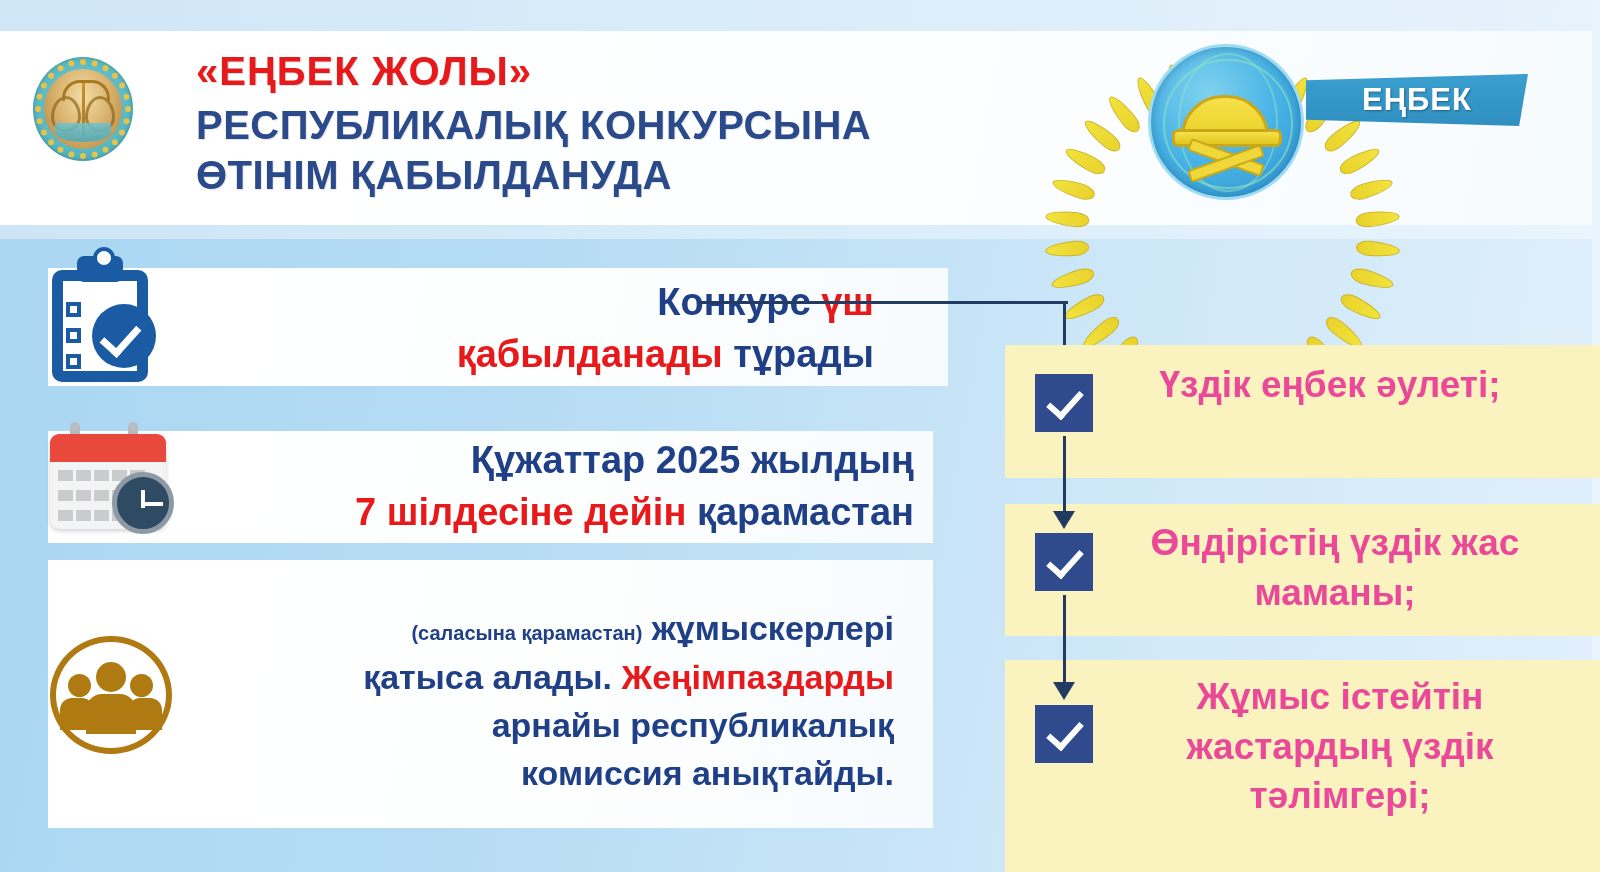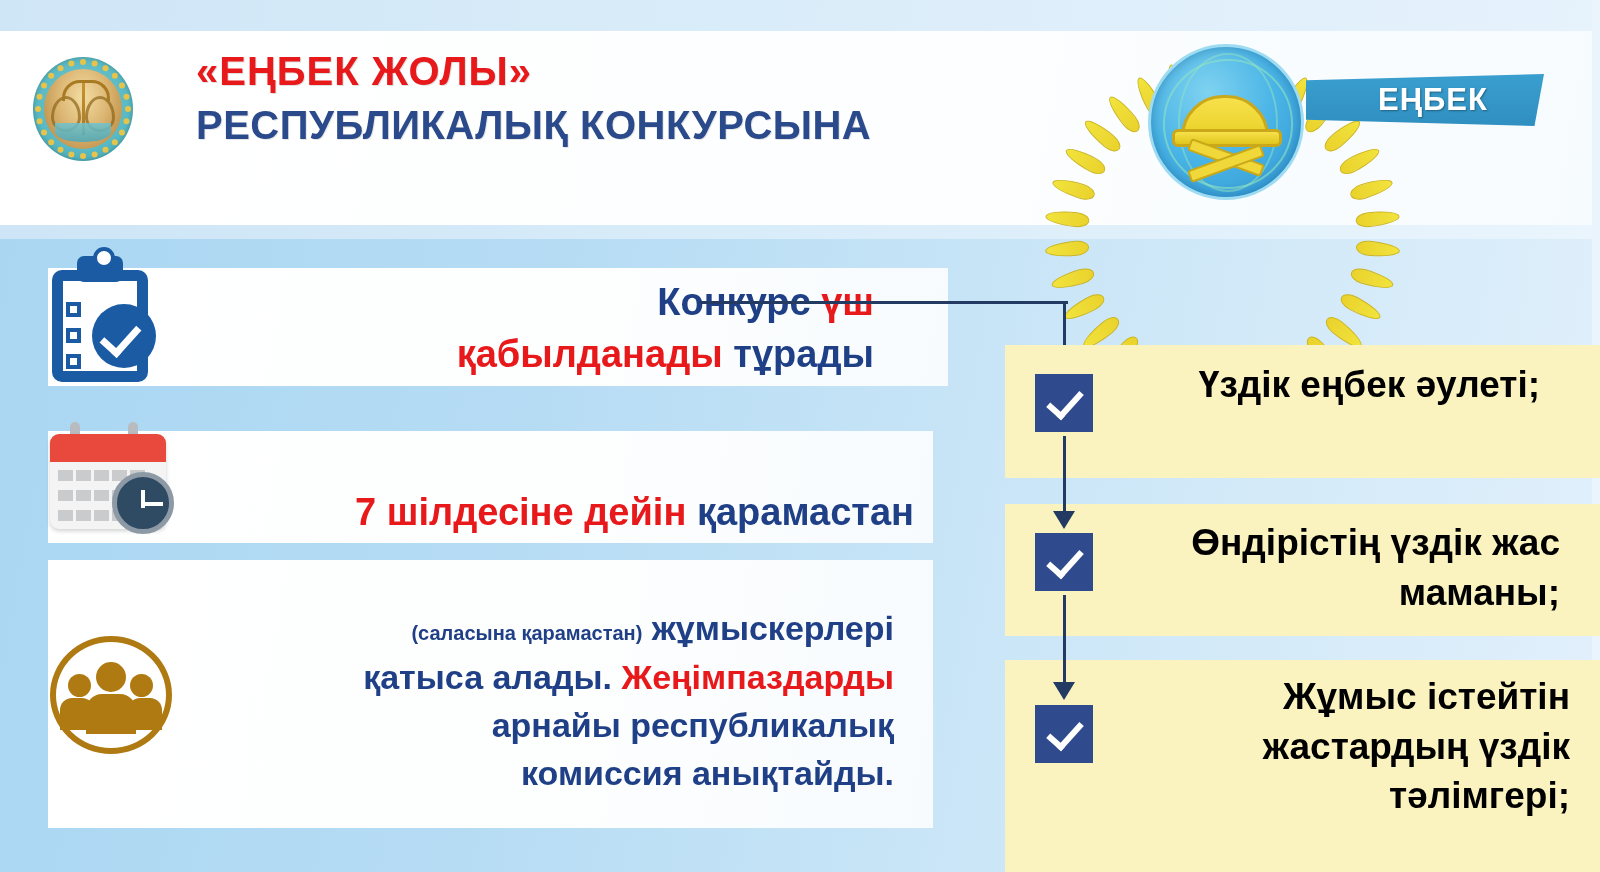--- a/index.html
+++ b/index.html
@@ -112,21 +112,20 @@
   .tool{
     position:absolute;width:74px;height:9px;background:#f0d83a;border:2px solid #c9a918;
     border-radius:3px;left:36px;top:104px;
   }
   .tool.a{transform:rotate(20deg);}
   .tool.b{transform:rotate(-20deg);top:110px;}
   .tag-top{
     position:absolute;left:196px;top:66px;width:222px;height:52px;
     background:linear-gradient(#3a9fcf,#2f8fc0);
     clip-path:polygon(0 12%,100% 0,96% 100%,0 88%);
-    padding-left:16px;
   }
   .tag-top span{
     display:block;color:#ffffff;font-weight:bold;font-size:31px;letter-spacing:1px;
     text-align:center;line-height:52px;text-shadow:1px 1px 2px rgba(0,0,0,.35);
   }
   .tag-bot{
     position:absolute;left:196px;top:116px;width:206px;height:50px;
     background:linear-gradient(#f7e84e,#f2dc2b);
     clip-path:polygon(0 8%,100% 0,92% 100%,0 92%);
   }
@@ -196,22 +195,22 @@
   .c2-text{left:174px;top:434px;width:740px;font-size:38px;line-height:1.38;}
   .c3-text{left:174px;top:556px;width:720px;font-size:34px;line-height:1.42;}
   .c3-text .small{font-size:20px;font-weight:bold;}
 
   
   .yband{position:absolute;background:#faf3bf;}
   .y1{left:1005px;top:345px;width:595px;height:133px;}
   .y2{left:1005px;top:504px;width:595px;height:132px;}
   .y3{left:1005px;top:660px;width:595px;height:212px;}
   .ytext{
-    position:absolute;color:#000000;font-weight:bold;font-size:37px;line-height:1.34;
-    text-align:right;
+    position:absolute;color:#ec4899;font-weight:bold;font-size:37px;line-height:1.34;
+    text-align:center;
   }
   .yt1{left:1120px;top:360px;width:420px;}
   .yt2{left:1110px;top:518px;width:450px;}
   .yt3{left:1110px;top:672px;width:460px;}
 
   
   .chk{
     position:absolute;width:58px;height:58px;background:#2f4b8e;
   }
   .chk i{
@@ -273,20 +272,21 @@
     <div class="wingR"></div>
     <div class="crown"></div>
     <div class="shanyrak"></div>
     <div class="base"></div>
   </div>
 </div>
 
 <div class="titles">
   <div class="t-red">«ЕҢБЕК ЖОЛЫ»</div>
   <div class="t-blue">РЕСПУБЛИКАЛЫҚ КОНКУРСЫНА</div>
+  <div class="t-blue">ӨТІНІМ ҚАБЫЛДАНУДА</div>
 </div>
 
 <div class="brand">
   <div class="sun" id="sun-rays">
       <i style="transform: rotate(-140deg) translateY(-68px);"></i>
       <i style="transform: rotate(-128.8deg) translateY(-68px);"></i>
       <i style="transform: rotate(-117.6deg) translateY(-68px);"></i>
       <i style="transform: rotate(-106.4deg) translateY(-68px);"></i>
       <i style="transform: rotate(-95.2deg) translateY(-68px);"></i>
       <i style="transform: rotate(-84deg) translateY(-68px);"></i>
@@ -346,21 +346,21 @@
   <div class="cal-body">
     <div class="cal-head"></div>
     <div class="cal-grid" id="cal-cells"><i></i><i></i><i></i><i></i><i></i><i></i><i></i><i></i><i></i><i></i><i></i><i></i><i></i><i></i><i></i></div>
   </div>
   <div class="clock">
       <div class="h"></div>
       <div class="m"></div>
     </div>
 </div>
 <div class="tx c2-text">
-  <br>
+  <span>Құжаттар 2025 жылдың</span><br>
   <span class="red">7 шілдесіне дейін</span><span> қарамастан</span>
 </div>
 
 <div class="card card3"></div>
 <div class="icon-people">
   <div class="pp-ring"></div>
   <div class="pp-h" style="left:46px;top:26px;width:30px;height:30px;"></div>
   <div class="pp-b" style="left:36px;top:58px;width:50px;height:40px;border-radius:16px 16px 0 0;"></div>
   <div class="pp-h" style="left:18px;top:38px;width:23px;height:23px;"></div>
   <div class="pp-b" style="left:10px;top:62px;width:34px;height:32px;border-radius:12px 12px 0 0;"></div>

